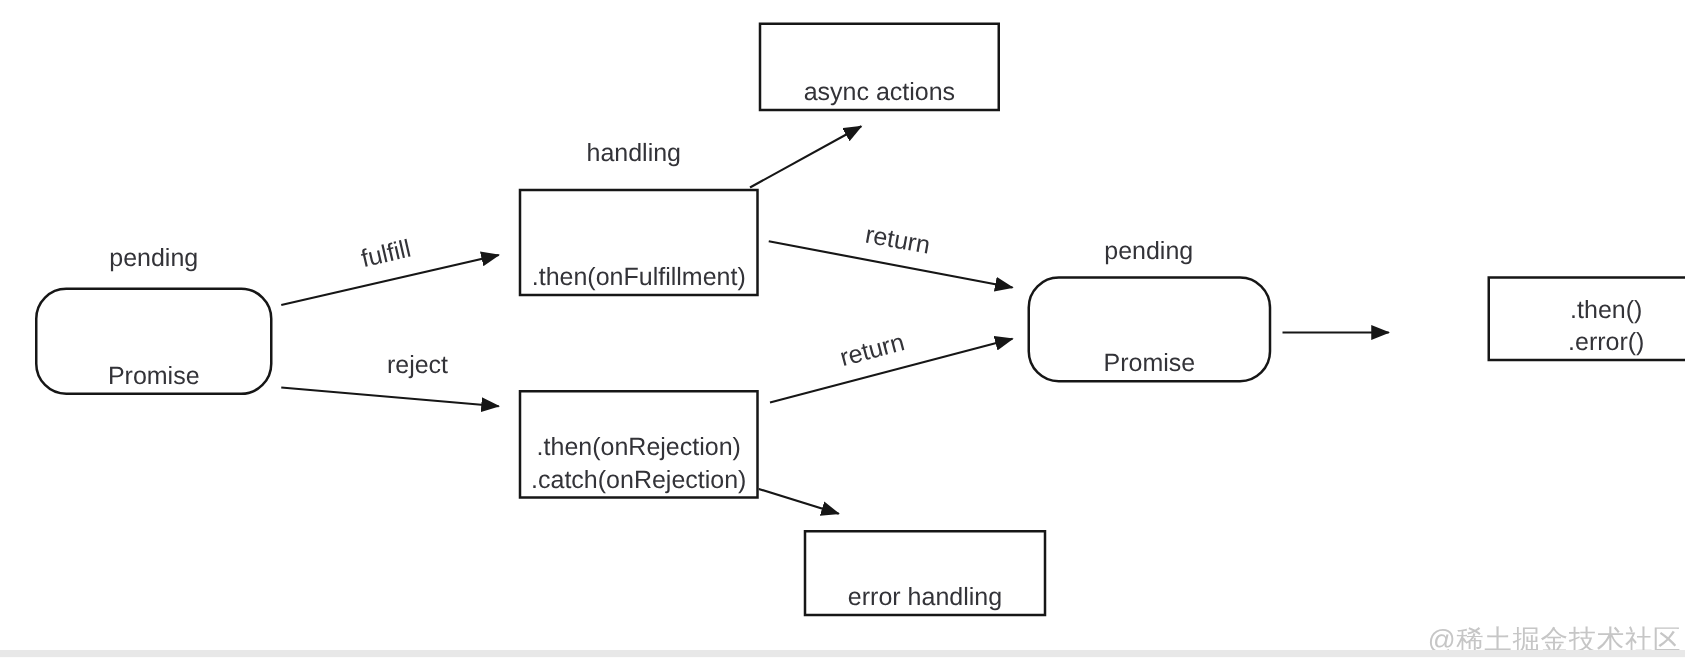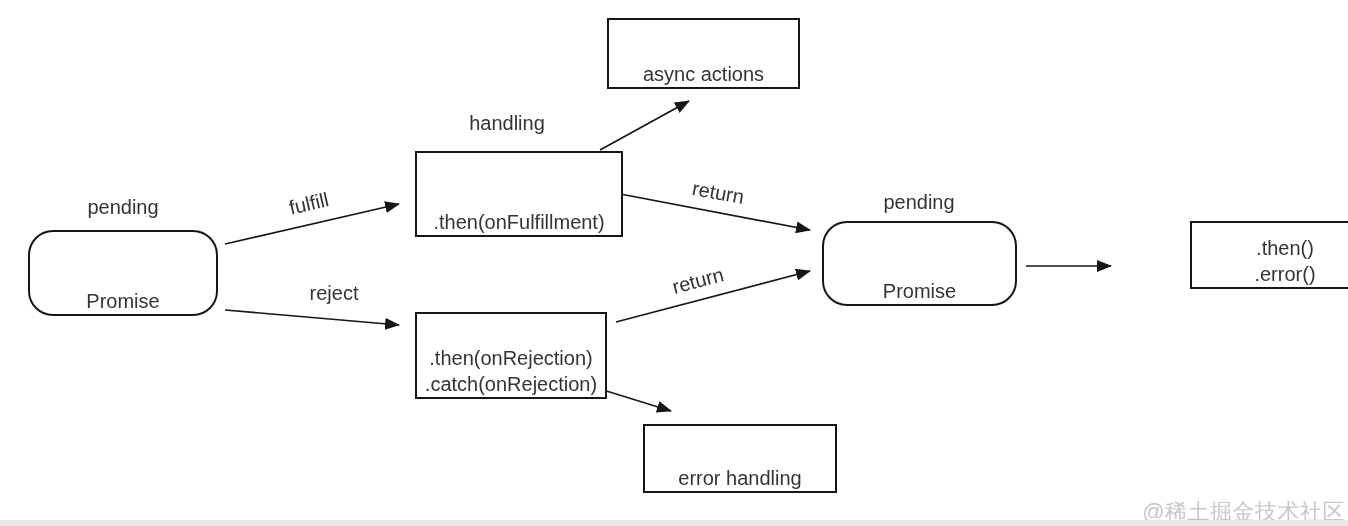--- a/index.html
+++ b/index.html
@@ -85,21 +85,21 @@
     <line x1="615" y1="193" x2="810" y2="230" stroke="#161616" stroke-width="1.7" marker-end="url(#arrow)"></line>
     <line x1="616" y1="322" x2="810" y2="271" stroke="#161616" stroke-width="1.7" marker-end="url(#arrow)"></line>
     <line x1="516" y1="363" x2="671" y2="411" stroke="#161616" stroke-width="1.7" marker-end="url(#arrow)"></line>
     <line x1="1026" y1="266" x2="1111" y2="266" stroke="#161616" stroke-width="1.7" marker-end="url(#arrow)"></line>
   </svg>
 
   <div class="node rounded" style="left:28px; top:230px; width:190px; height:86px;">
     <span>Promise</span>
   </div>
 
-  <div class="node" style="left:415px; top:151px; width:208px; height:86px;">
+  <div class="node" style="left:415px; top:151px; width:192px; height:86px;">
     <span>.then(onFulfillment)</span>
   </div>
 
   <div class="node" style="left:415px; top:276px; width:192px; height:87px;margin-top:36px;">
     <span>.then(onRejection)</span>
     <span>.catch(onRejection)</span>
   </div>
 
   <div class="node" style="left:607px; top:18px; width:193px; height:71px;">
     <span>async actions</span>

